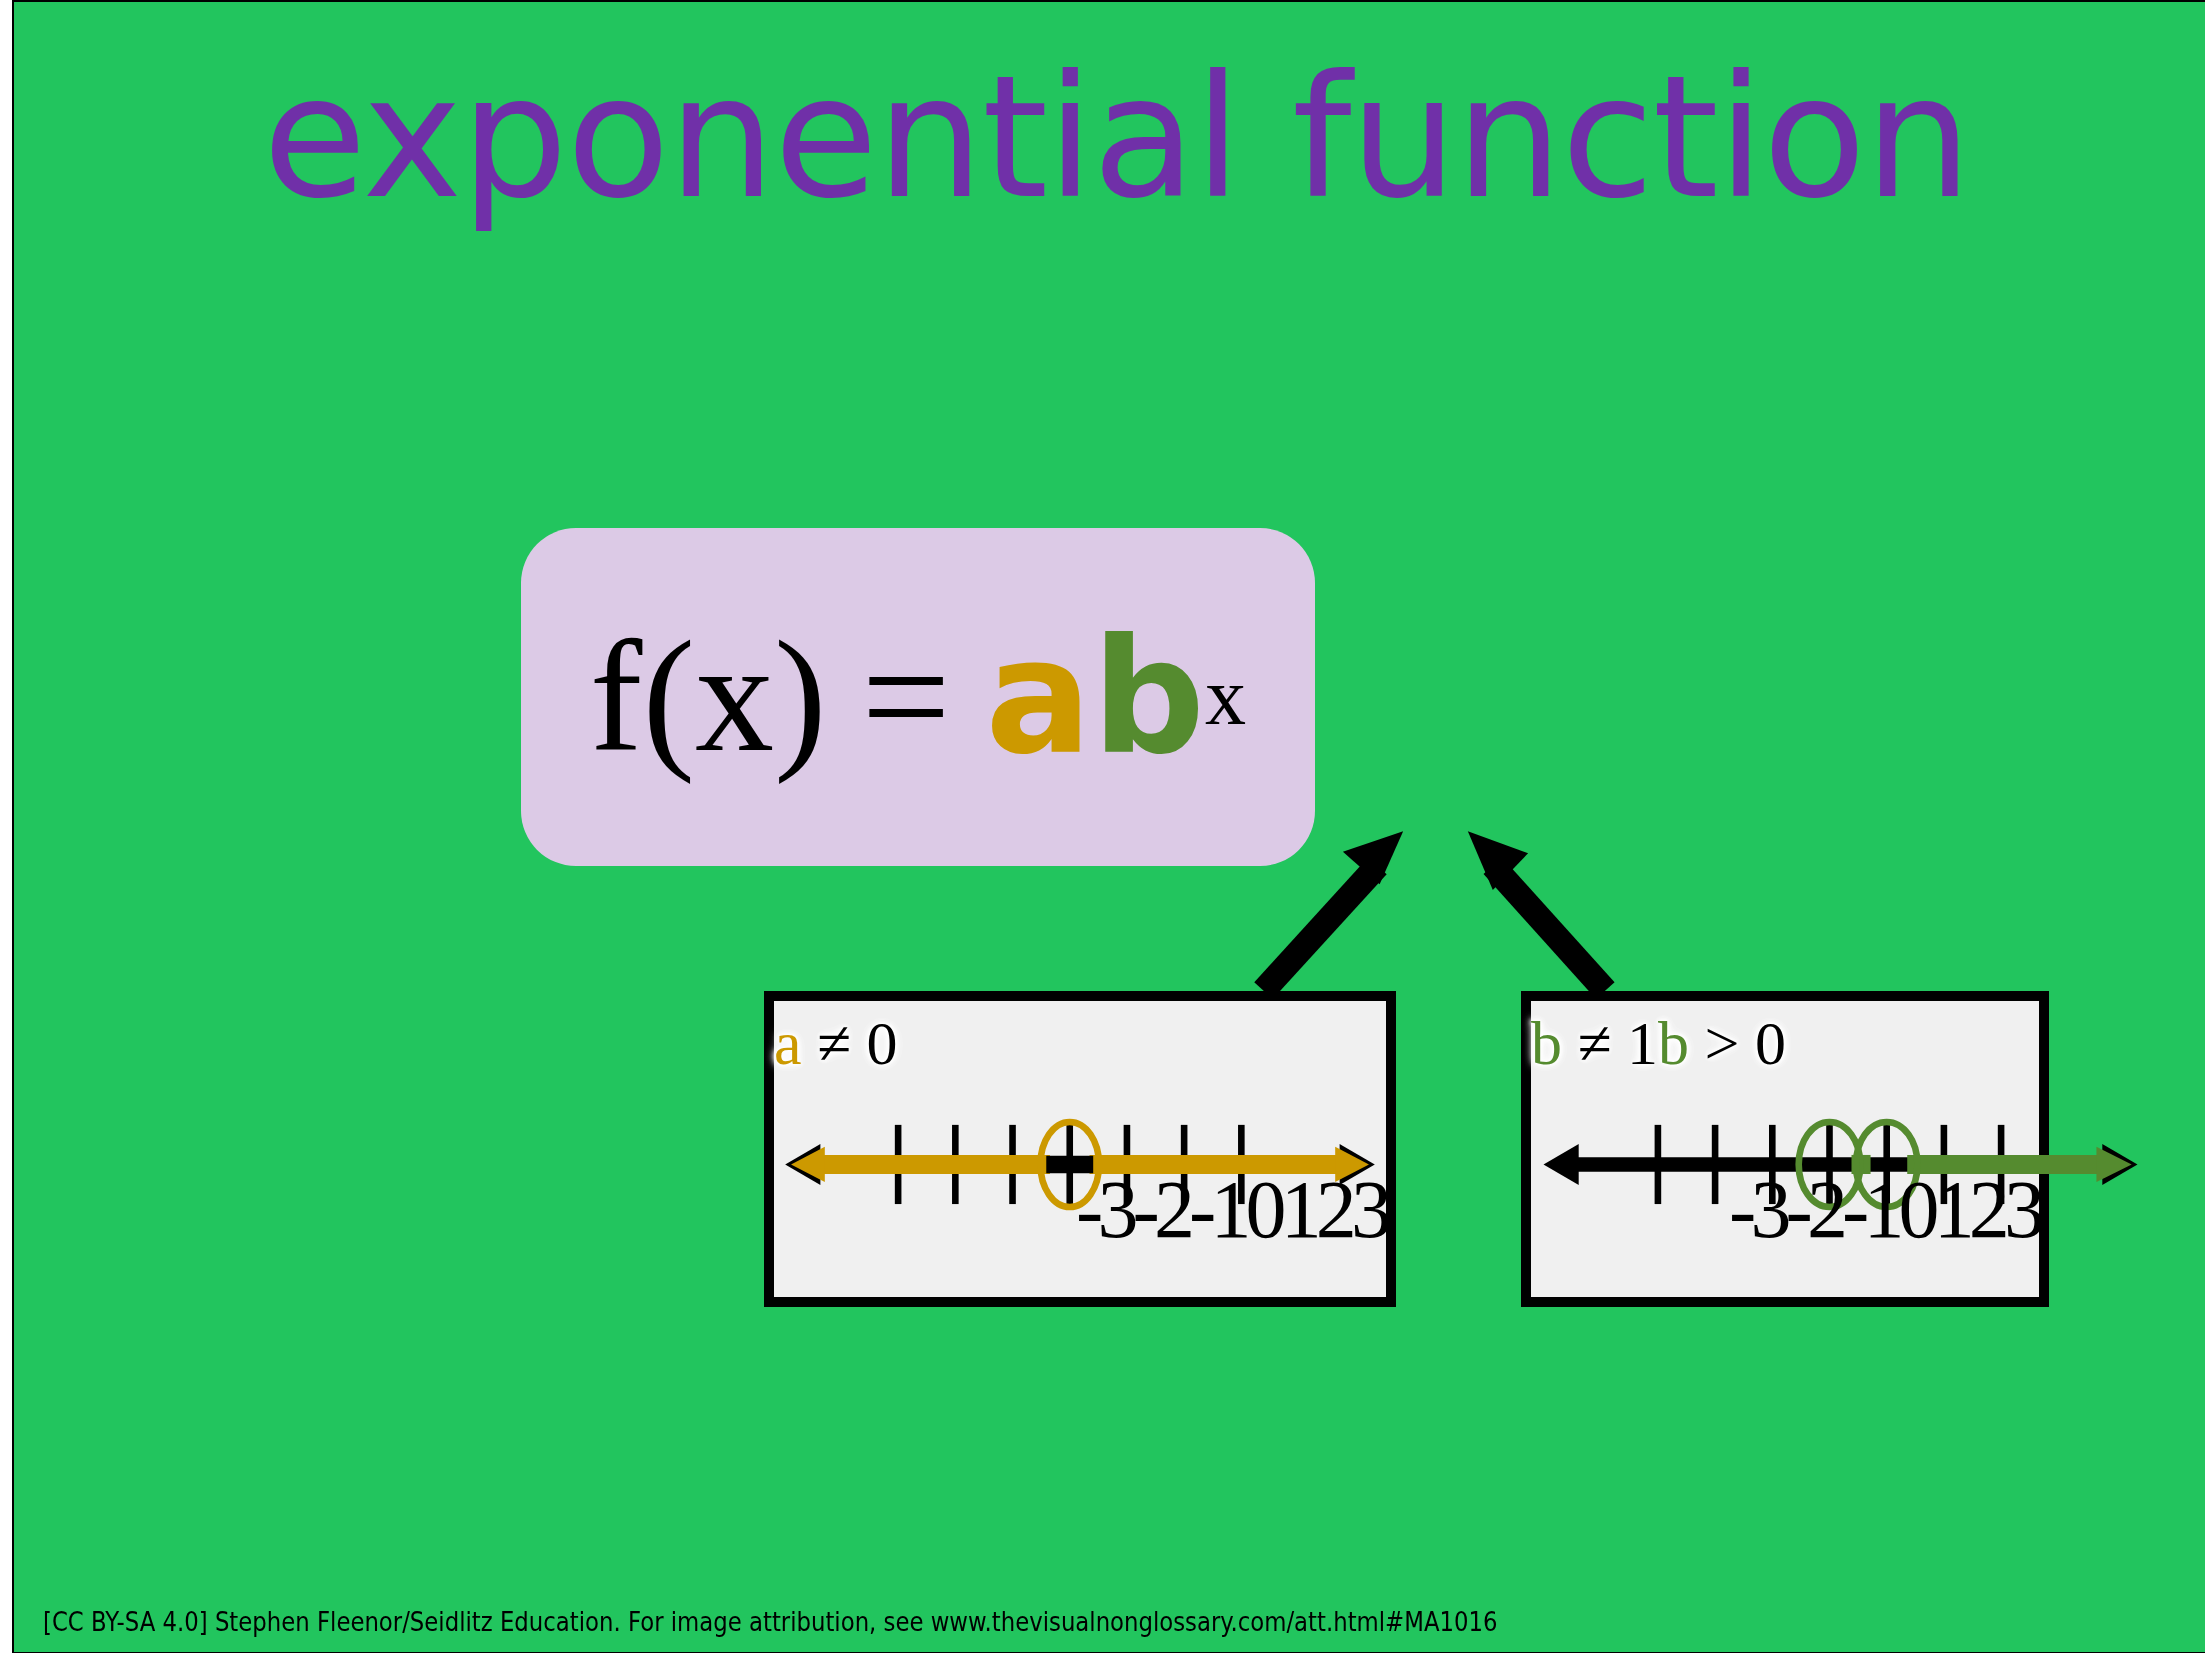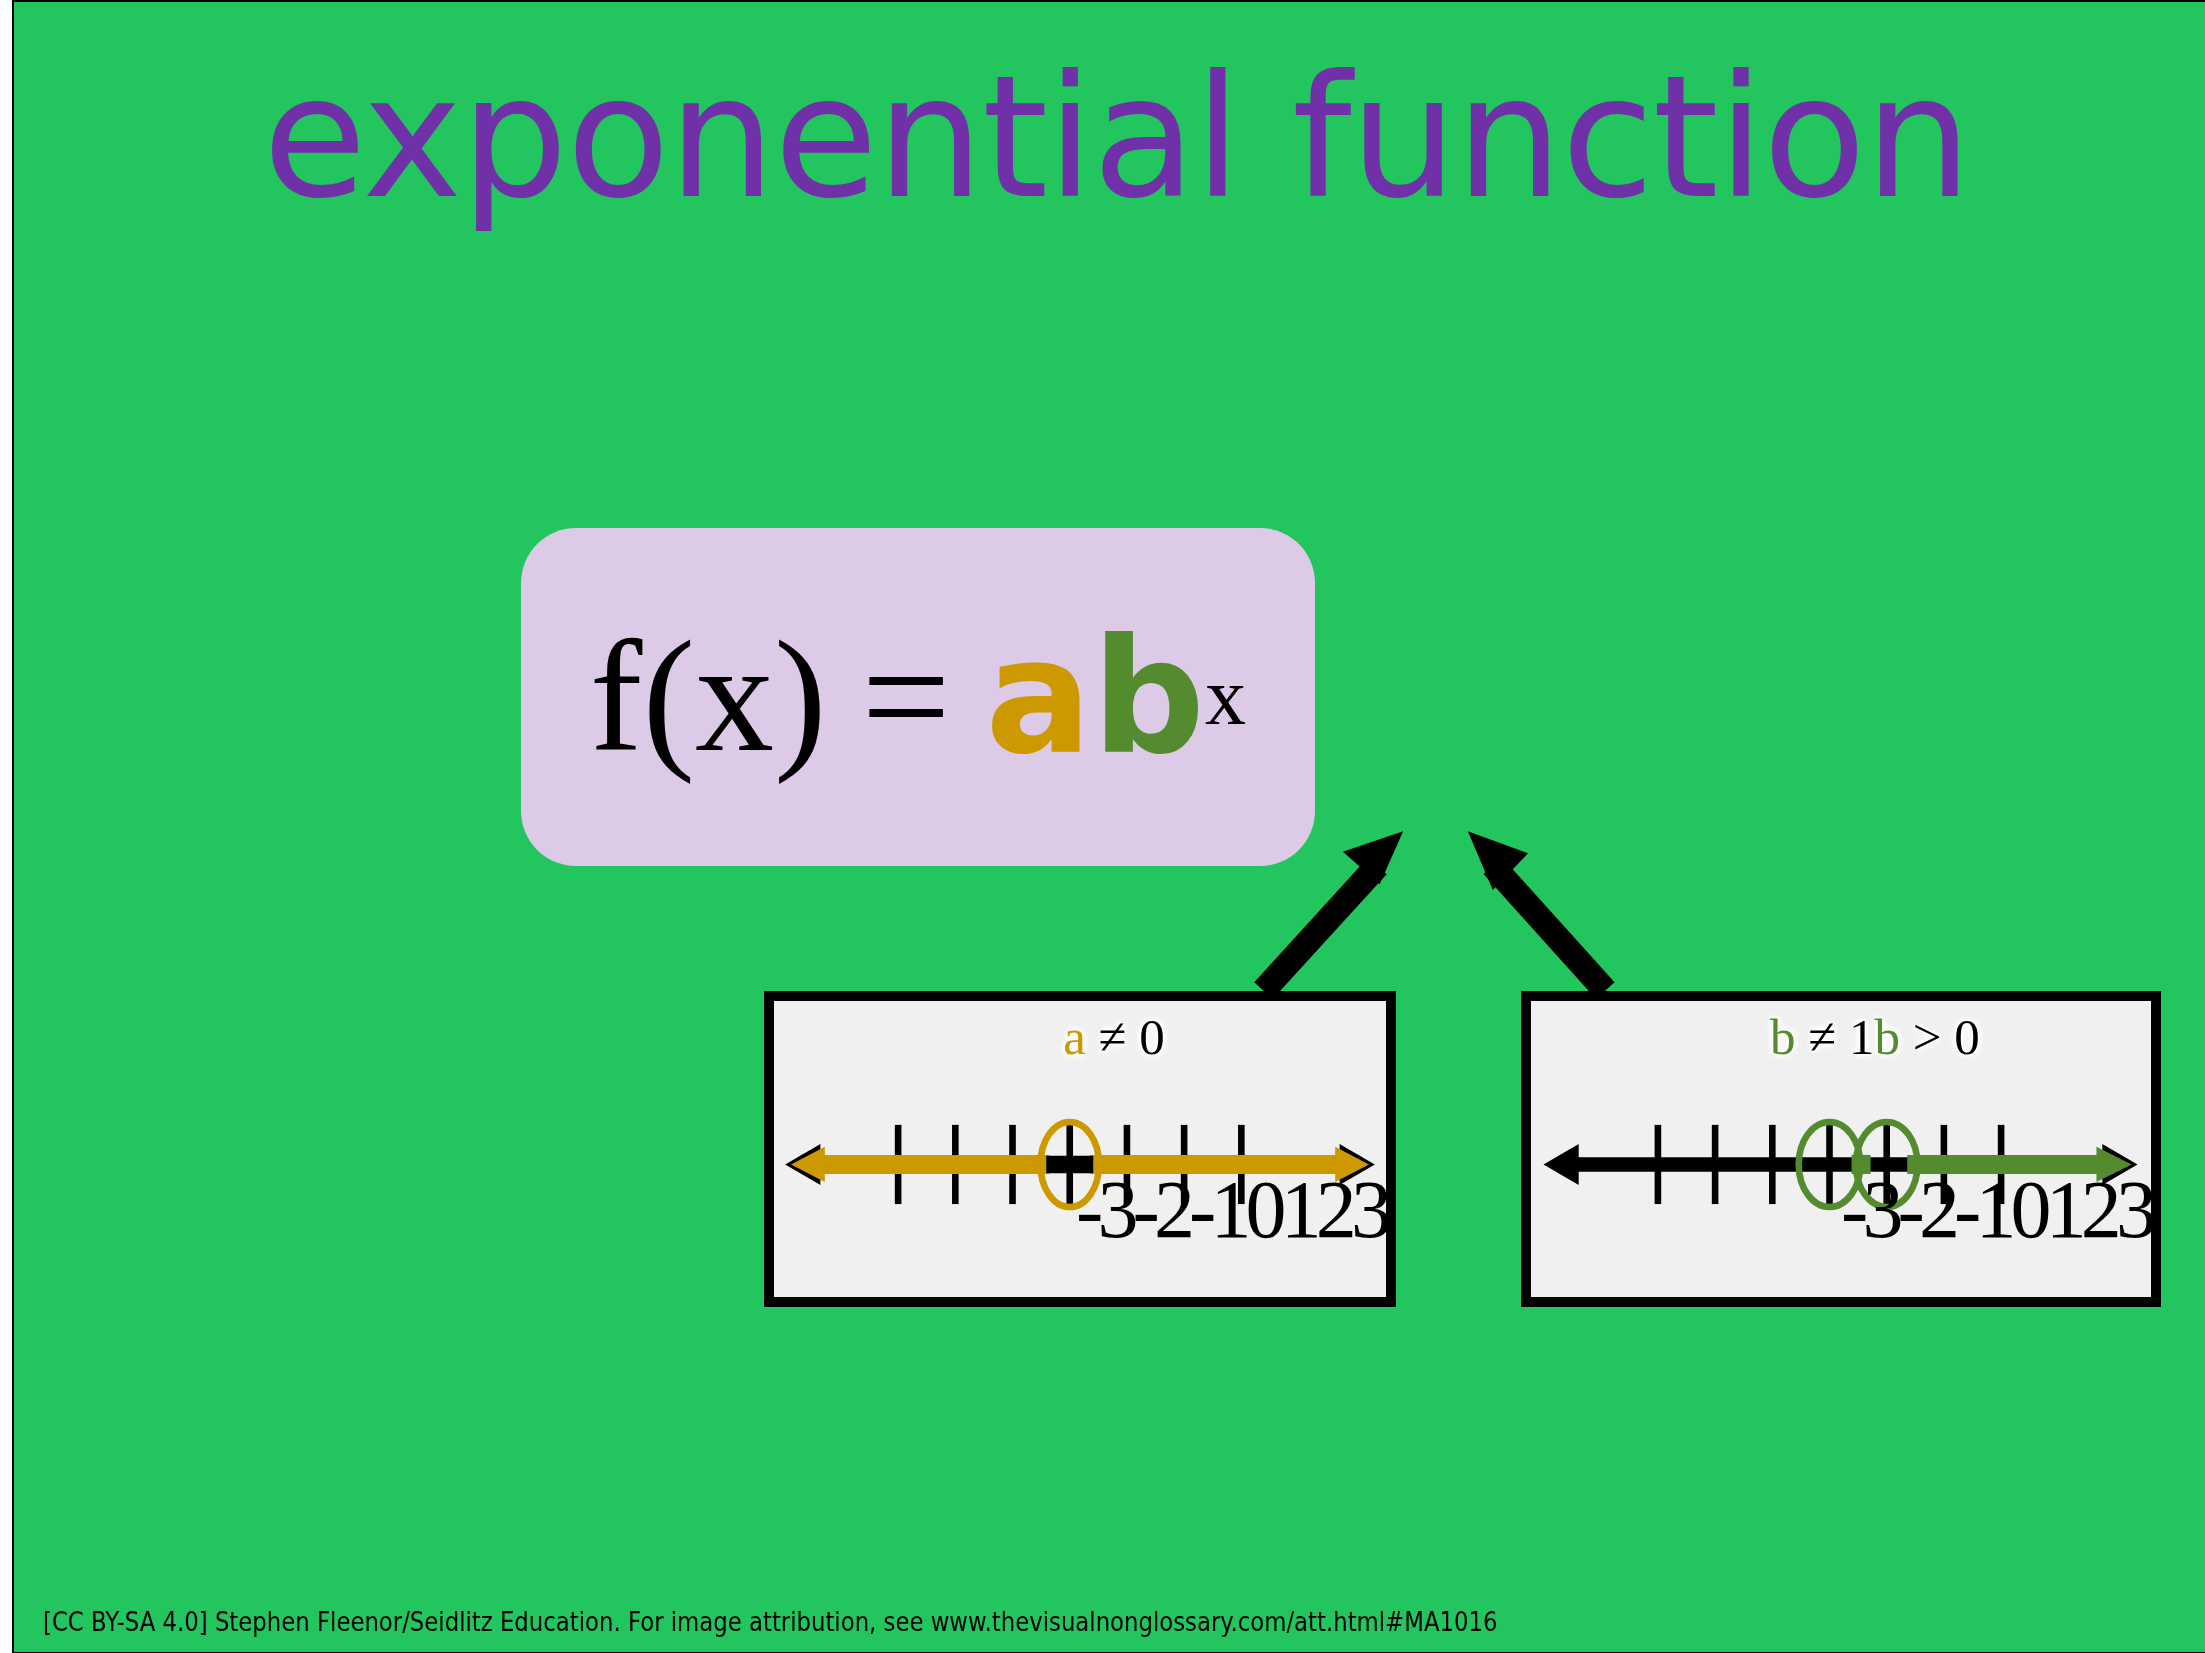--- a/index.html
+++ b/index.html
@@ -88,37 +88,35 @@
   .fm-sp { display: inline-block; width: 0.22em; }
 
   
   .cond-box {
     position: absolute;
     background: #F0F0F0;
     border: 10.3px solid #000000;
     box-sizing: border-box;
   }
   #box-a { left: 750px; top: 989px; width: 632px; height: 316px; }
-  #box-b { left: 1507px; top: 989px; width: 640px; height: 316px; }
+  #box-b { left: 1507px; top: 989px; width: 528px; height: 316px; }
 
   .cond-label {
     position: absolute;
     left: 0;
     top: 10.3px;
     width: 100%;
-    text-align: center;
-    font-family: "Liberation Serif", serif;
-    font-size: 51px;
+    font-family: "Liberation Serif", serif;
+    font-size: 62px;
     line-height: 1.05;
     color: #000000;
     white-space: nowrap;
     text-shadow:
        0 0 10.3px #ffffff, 0 0 10.3px #ffffff, 0 0 7.4px #ffffff,
        0 0 7.4px #ffffff, 0 0 4.4px #ffffff, 0 0 4.4px #ffffff;
-    padding-left: 34px;
   }
   .var-a { color: #CC9900; }
   .var-b { color: #558B2F; }
 
   .numline-wrap {
     position: absolute;
     left: 0;
     top: 96px;
     width: 100%;
     height: 206px;

